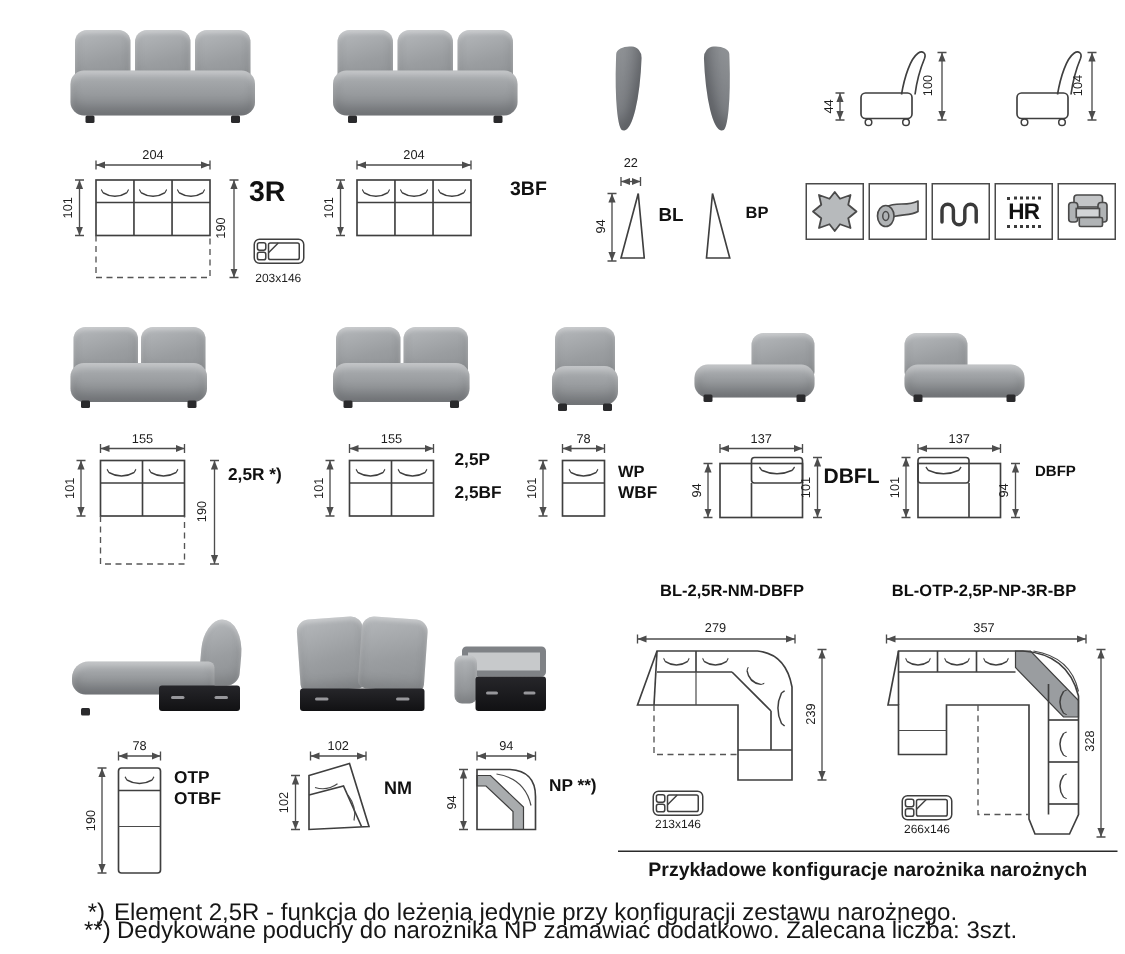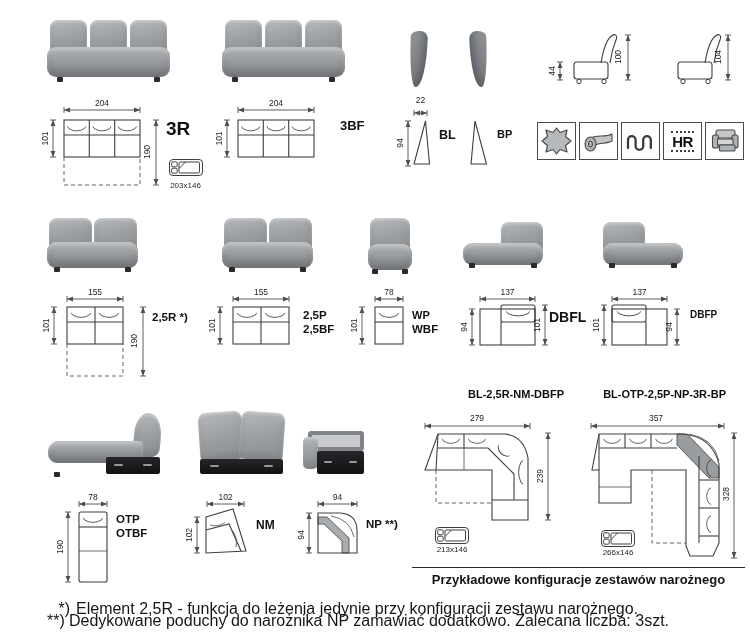--- a/index.html
+++ b/index.html
@@ -27,21 +27,21 @@
   .handle{position:absolute;height:2px;background:#97979b;border-radius:1px}
   .blade{position:absolute;width:17px;height:56px;
          background:linear-gradient(105deg,#94979a,#74777c 70%);
          border-radius:58% 42% 62% 38% / 10% 14% 92% 88%;
          box-shadow:inset -3px -6px 7px rgba(0,0,0,.18)}
   .icon{width:39px;height:38px;border:1.6px solid #4a4a4a;border-radius:0;background:#fff;
         display:flex;align-items:center;justify-content:center;box-sizing:border-box}
   .icons-row{position:absolute;display:flex;gap:3px}
   .hr-txt{font-weight:bold;font-size:15px;letter-spacing:-.5px;color:#111;
           border-top:2.5px dotted #3a3a3a;border-bottom:2.5px dotted #3a3a3a;padding:0 1px;line-height:17px}
-  .cfg-title{position:absolute;top:2px;font-weight:bold;font-size:11px;color:#0e0e0e;text-align:right}
+  .cfg-title{position:absolute;top:2px;font-weight:bold;font-size:11px;color:#0e0e0e;text-align:center}
   .caption-rule{position:absolute;border-top:1.5px solid #2a2a2a}
   .caption{position:absolute;font-size:13px;font-weight:bold;color:#141414;text-align:center}
   .foot-row{position:absolute;font-size:16px;color:#161616;white-space:nowrap}
   .foot-row .mk{display:inline-block;width:22px;font-weight:normal}
 </style>
 </head>
 <body>
 
 <svg width="0" height="0" style="position:absolute">
   <defs>
@@ -146,21 +146,21 @@
     <use href="#seam" transform="translate(26.7,31.5) scale(.66,1)"></use>
     <use href="#seam" transform="translate(52.1,31.5) scale(.66,1)"></use>
     <use href="#seam" transform="translate(77.4,31.5) scale(.66,1)"></use>
     <path class="dim" d="M8,23 H14 M8,60 H14"></path>
     <line class="dim" x1="11" y1="23" x2="11" y2="60" marker-start="url(#mS)" marker-end="url(#mE)"></line>
     <text class="num" text-anchor="middle" transform="rotate(-90 6 41.5)" x="6" y="41.5">101</text>
   </svg>
   <span class="lbl" style="left:124px;top:21px;font-size:13px">3BF</span>
 </div>
 
-<div class="blk" style="left:395px;top:92px;width:135px;height:88px">
+<div class="blk" style="left:395px;top:100px;width:135px;height:88px">
   <svg width="135" height="88">
     <text class="num" x="25.5" y="11" text-anchor="middle">22</text>
     <path class="dim" d="M19,18 V24 M32,18 V24"></path>
     <line class="dim" x1="19" y1="21" x2="32" y2="21" marker-start="url(#mS)" marker-end="url(#mE)"></line>
     <path class="dim" d="M10,29 H16 M10,74 H16"></path>
     <line class="dim" x1="13" y1="29" x2="13" y2="74" marker-start="url(#mS)" marker-end="url(#mE)"></line>
     <text class="num" text-anchor="middle" transform="rotate(-90 8 51)" x="8" y="51">94</text>
     <path class="ln" d="M30.5,29 L34.5,72 L19,72 Z"></path>
     <path class="ln" d="M80,29 L76,72 L91.5,72 Z"></path>
   </svg>
@@ -261,21 +261,21 @@
     <text class="num" x="56" y="12" text-anchor="middle">155</text>
     <rect class="ln" x="28" y="24" width="56" height="37"></rect>
     <line class="ln" x1="28" y1="39" x2="84" y2="39"></line>
     <line class="ln" x1="56" y1="24" x2="56" y2="61"></line>
     <use href="#seam" transform="translate(33.6,32) scale(.7,1)"></use>
     <use href="#seam" transform="translate(61.6,32) scale(.7,1)"></use>
     <path class="dim" d="M12,24 H18 M12,61 H18"></path>
     <line class="dim" x1="15" y1="24" x2="15" y2="61" marker-start="url(#mS)" marker-end="url(#mE)"></line>
     <text class="num" text-anchor="middle" transform="rotate(-90 10 42.5)" x="10" y="42.5">101</text>
   </svg>
-  <span class="lbl" style="left:98px;top:26px;font-size:11.5px">2,5P</span>
+  <span class="lbl" style="left:98px;top:18px;font-size:11.5px">2,5P</span>
   <span class="lbl" style="left:98px;top:40px;font-size:11.5px">2,5BF</span>
 </div>
 
 <div class="blk" style="left:348px;top:283px;width:100px;height:102px">
   <svg width="100" height="102">
     <path class="dim" d="M27,13 V19 M55,13 V19"></path>
     <line class="dim" x1="27" y1="16" x2="55" y2="16" marker-start="url(#mS)" marker-end="url(#mE)"></line>
     <text class="num" x="41" y="12" text-anchor="middle">78</text>
     <rect class="ln" x="27" y="24" width="28" height="37"></rect>
     <line class="ln" x1="27" y1="39" x2="55" y2="39"></line>
@@ -453,20 +453,20 @@
     <use href="#seam" transform="translate(123,75) rotate(90) scale(.6,1)"></use>
     <use href="#seam" transform="translate(123,103) rotate(90) scale(.6,1)"></use>
     <use href="#seam" transform="translate(123,131) rotate(90) scale(.6,1)"></use>
     <path class="dash" d="M66,84 V157 H100"></path>
     <use href="#bed" transform="translate(15,144)"></use>
     <text class="small" x="32" y="169" text-anchor="middle">266x146</text>
   </svg>
 </div>
 
 <div class="caption-rule" style="left:412px;top:567px;width:333px"></div>
-<div class="caption" style="left:412px;top:572px;width:333px">Przykładowe konfiguracje zestawów narożnego</div>
+<div class="caption" style="left:412px;top:572px;width:333px">Przykładowe konfiguracje narożnika narożnych</div>
 
 <div class="foot-row" style="left:48px;top:600px">
   <span class="mk" style="text-align:right;padding-right:6px">*)</span><span>Element 2,5R - funkcja do leżenia jedynie przy konfiguracji zestawu narożnego.</span>
 </div>
-<div class="foot-row" style="left:47px;top:612px">
+<div class="foot-row" style="left:56px;top:612px">
   <span class="mk" style="text-align:left">**)</span><span>Dedykowane poduchy do narożnika NP zamawiać dodatkowo. Zalecana liczba: 3szt.</span>
 </div>
 
 </body></html>

